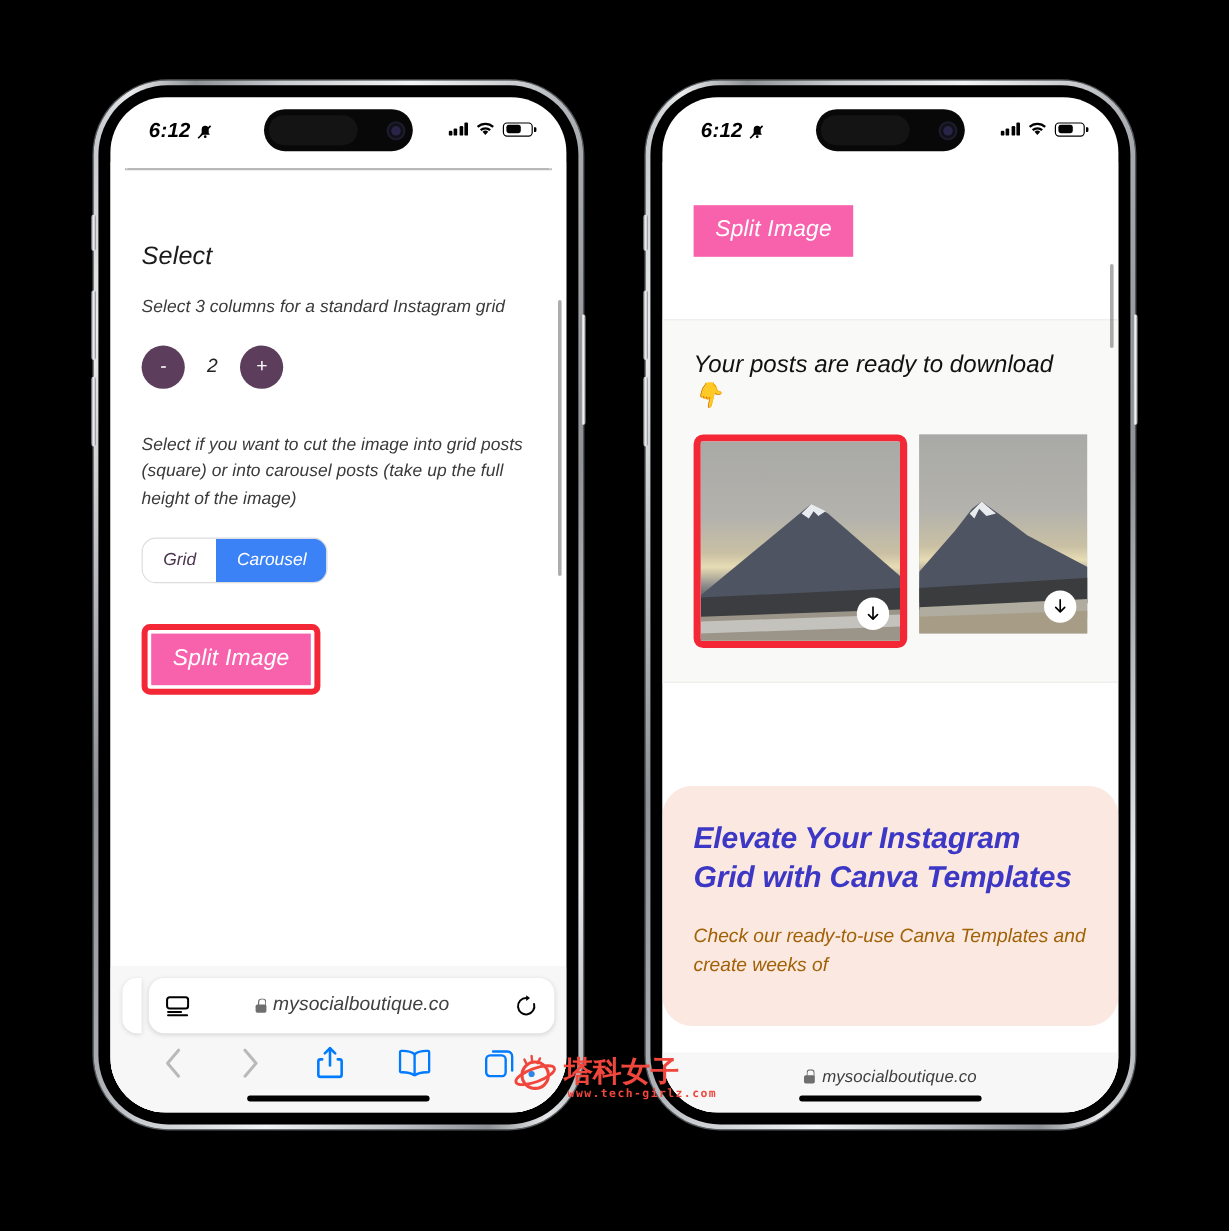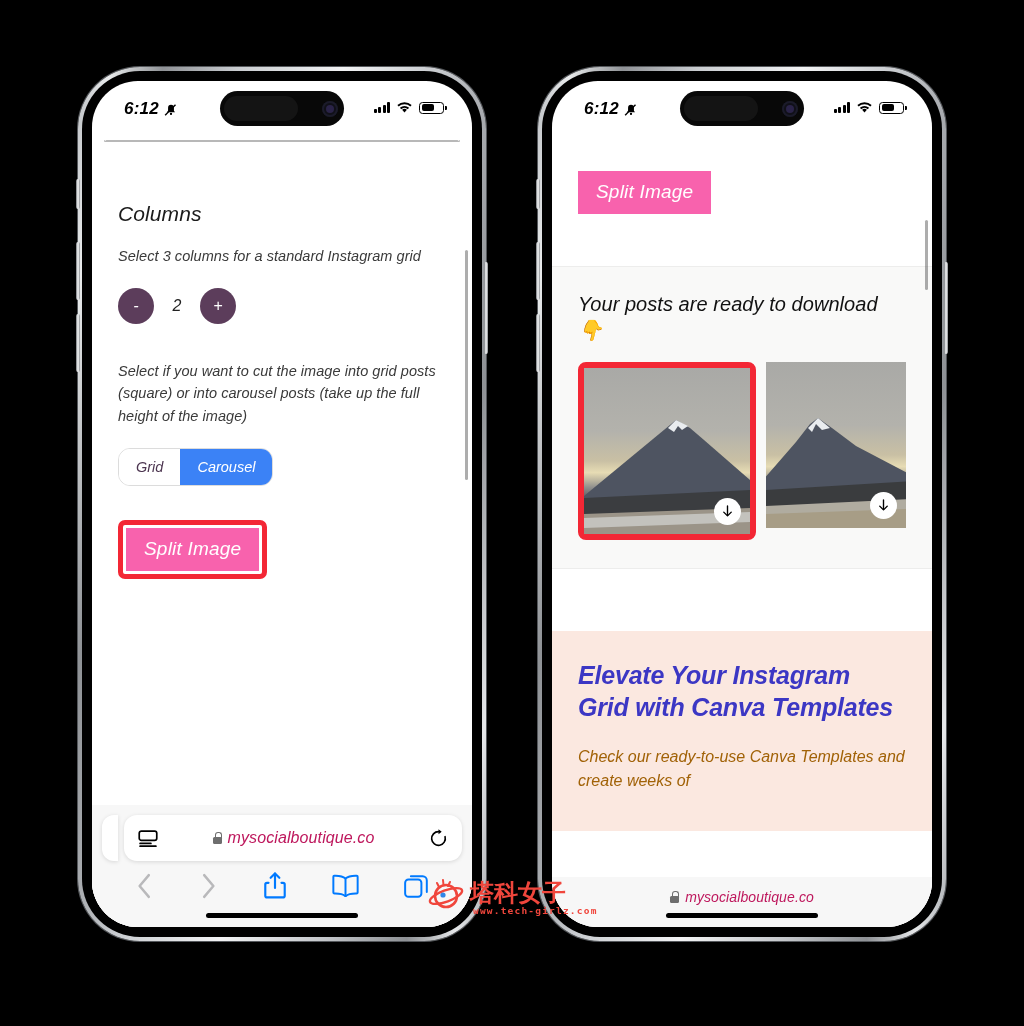--- a/index.html
+++ b/index.html
@@ -140,21 +140,21 @@
 
   
   .safari-bottom { position: absolute; left: 0; right: 0; bottom: 0; background: #f7f7f7; z-index: 10; }
   .addr-row { display: flex; align-items: center; padding: 10px 10px 0; gap: 6px; }
   .tab-peek { width: 16px; height: 46px; background: #fff; border-radius: 12px 0 0 12px; box-shadow: 0 1px 4px rgba(0,0,0,.13); }
   .addr-bar {
     flex: 1; height: 46px; background: #fff; border-radius: 13px;
     box-shadow: 0 1px 4px rgba(0,0,0,.13);
     display: flex; align-items: center; padding: 0 14px; gap: 8px; position: relative;
   }
-  .addr-txt { flex: 1; text-align: center; font-size: 16px; color: #be185d; display: flex; align-items: center; justify-content: center; gap: 6px; letter-spacing: .1px; }
+  .addr-txt { flex: 1; text-align: center; font-size: 16px; color: #404040; display: flex; align-items: center; justify-content: center; gap: 6px; letter-spacing: .1px; }
   .lock { width: 9px; height: 12px; position: relative; display: inline-block; }
   .lock::before { content:""; position:absolute; left:0; bottom:0; width:9px; height:7px; background:#6e6e6e; border-radius:1.5px; }
   .lock::after { content:""; position:absolute; left:2px; top:0; width:5px; height:6px; border:1.5px solid #6e6e6e; border-bottom:none; border-radius:3px 3px 0 0; }
   .nav-row { display: flex; align-items: center; justify-content: space-around; padding: 11px 20px 6px; }
   .nav-row svg { display: block; }
   .home-ind { width: 152px; height: 5px; border-radius: 3px; background: #000; margin: 8px auto 9px; }
 
   .mini-bar { position:absolute; left:0; right:0; bottom:0; background:#f7f7f7; z-index: 10;
               display:flex; flex-direction:column; align-items:center; padding-top: 12px; }
   .mini-bar .addr-txt { font-size: 14px; }
@@ -212,21 +212,21 @@
             </span>
         </div>
       </div>
 
       <div class="page">
         <div class="content">
 
           <div class="dashed-top"></div>
 
           <div class="sec" style="margin-top:60px">
-            <h2 class="hdr">Columns</h2>
+            <h2 class="hdr">Select</h2>
             <p class="desc" style="margin-top:19px">Select 3 columns for a standard Instagram grid</p>
             <div class="stepper" style="margin-top:20px">
               <div class="circ" style="background: rgb(92, 61, 91);">-</div>
               <div class="count">2</div>
               <div class="circ" style="background: rgb(92, 61, 91);">+</div>
             </div>
           </div>
 
           <div class="sec" style="margin-top:36px">
             <p class="desc" style="margin-top:9px">Select if you want to cut the image into grid posts (square) or into carousel posts (take up the full height of the image)</p>
@@ -382,21 +382,21 @@
                   <svg viewBox="0 0 24 24">
                     <path d="M12 3v15" stroke="#000" stroke-width="2.2" fill="none" stroke-linecap="round"></path>
                     <path d="M6 13l6 6 6-6" stroke="#000" stroke-width="2.2" fill="none" stroke-linecap="round" stroke-linejoin="round"></path>
                   </svg>
                 </div>
               </div>
 
             </div>
           </div>
 
-          <div class="promo" style="margin-top: 62px; min-height: 200px; background: rgb(251, 232, 224);">
+          <div class="promo" style="margin-top: 86px; min-height: 200px; background: rgb(251, 232, 224); border-radius: 25px;">
             <h3 style="color: rgb(60, 55, 196);">Elevate Your Instagram Grid with Canva Templates</h3>
             <p style="color: #a16207;">Check our ready-to-use Canva Templates and create weeks of</p>
           </div>
         </div>
 
         <div class="scrollbar" style="top:85px; height:70px;"></div>
 
         <div class="mini-bar">
           <span class="addr-txt">
             <span class="lock"></span>

